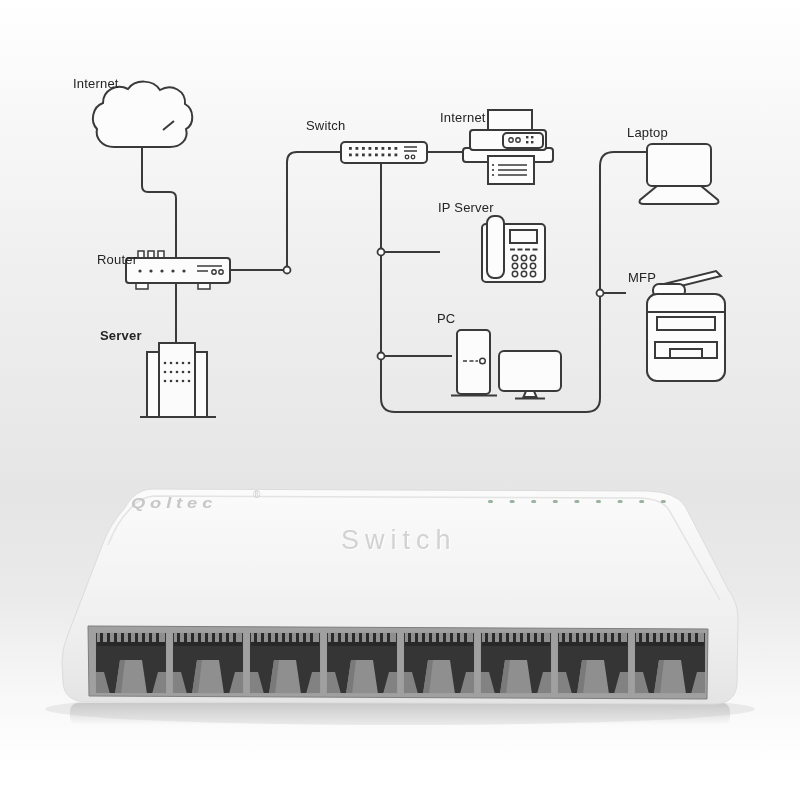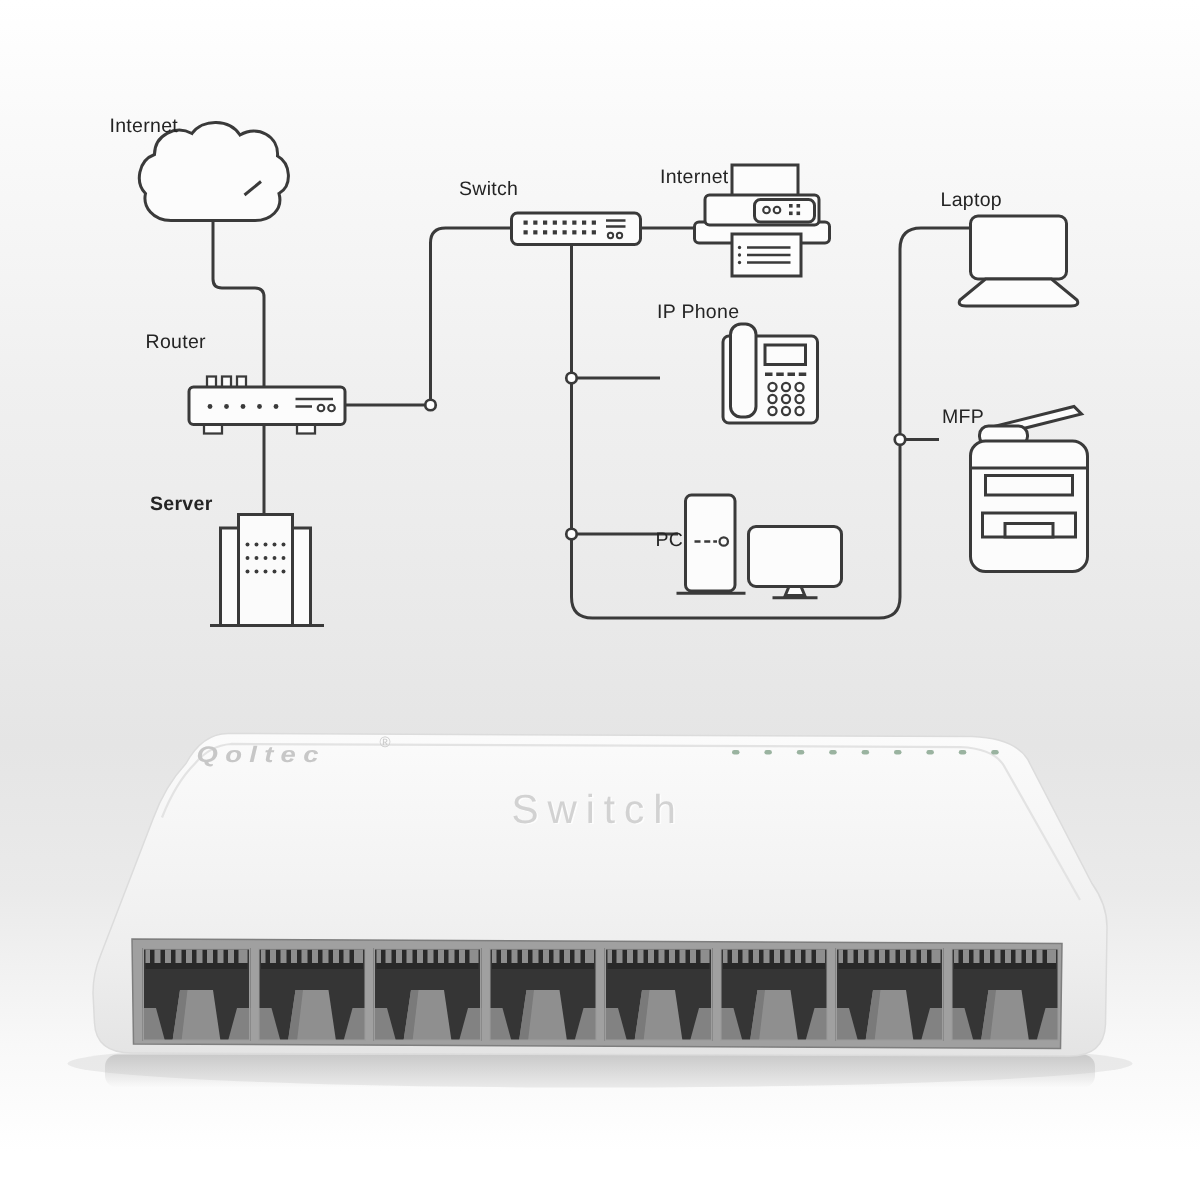--- a/index.html
+++ b/index.html
@@ -8,26 +8,26 @@
     background:linear-gradient(180deg,#ffffff 0%,#f9f9f9 12%,#f0f0f0 32%,
       #e9e9e9 52%,#e5e5e5 62%,#eaeaea 74%,#f8f8f8 87%,#ffffff 96%);
     font-family:"Liberation Sans",sans-serif;
   }
   svg{position:absolute;left:0;top:0;}
   .dlabel{
     position:absolute;font-size:13px;color:#242424;letter-spacing:.2px;
     white-space:nowrap;
   }
   .lbl-internet{left:73px;top:76px;}
-  .lbl-router{left:97px;top:220px;}
+  .lbl-router{left:97px;top:252px;}
   .lbl-server{left:100px;top:328px;font-weight:bold;}
   .lbl-switch{left:306px;top:118px;}
   .lbl-printer{left:440px;top:110px;}
   .lbl-ipphone{left:438px;top:200px;}
-  .lbl-pc{left:437px;top:311px;margin-top:41px;}
+  .lbl-pc{left:437px;top:311px;}
   .lbl-laptop{left:627px;top:125px;}
   .lbl-mfp{left:628px;top:270px;text-align:center;}
   .logo-text{font:italic bold 15px "Liberation Sans",sans-serif;letter-spacing:4px;fill:#c7c7c7;}
   .logo-mark{font:10px "Liberation Sans",sans-serif;fill:#c9c9c9;}
   .model-text{font:27px "Liberation Sans",sans-serif;letter-spacing:6px;fill:#d2d2d2;}
   .model-hi{font:27px "Liberation Sans",sans-serif;letter-spacing:6px;fill:#ffffff;opacity:.85;}
 </style>
 </head>
 <body>
 
@@ -271,17 +271,17 @@
           <use href="#rj45" x="634" y="632"></use>
         </g>
     </g>
   </svg>
 
   <div class="dlabel lbl-internet">Internet</div>
   <div class="dlabel lbl-router">Router</div>
   <div class="dlabel lbl-server">Server</div>
   <div class="dlabel lbl-switch">Switch</div>
   <div class="dlabel lbl-printer">Internet</div>
-  <div class="dlabel lbl-ipphone">IP Phone</div>
+  <div class="dlabel lbl-ipphone">IP Server</div>
   <div class="dlabel lbl-pc">PC</div>
   <div class="dlabel lbl-laptop">Laptop</div>
   <div class="dlabel lbl-mfp">MFP</div>
 </div>
 
 </body></html>

